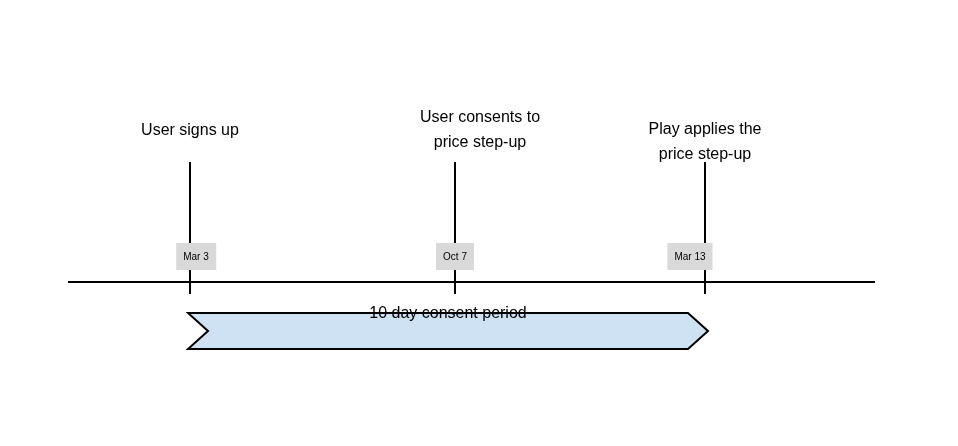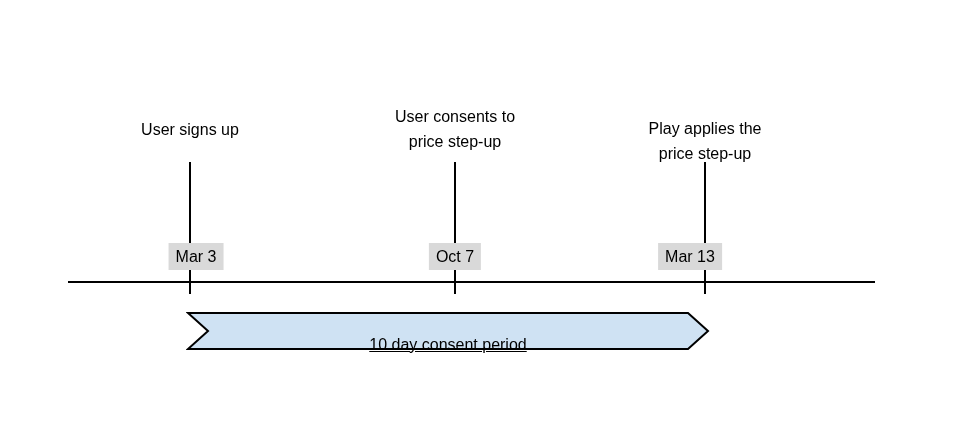--- a/index.html
+++ b/index.html
@@ -39,59 +39,58 @@
     white-space: pre-line;
     font-size: 16px;
     line-height: 25px;
     color: #000000;
   }
   .date-label {
     position: absolute;
     top: 243px;
     transform: translateX(-50%);
     background: #d9d9d9;
-    font-size: 16px;
+    font-size: 10px;
     line-height: 21px;
     padding: 3px 7px;
     white-space: nowrap;
   }
   .banner-svg {
     position: absolute;
     left: 186px;
     top: 311px;
     width: 524px;
     height: 40px;
   }
   .banner-label {
     position: absolute;
     left: 186px;
-    top: 325px;
+    top: 293px;
     width: 524px;
     height: 40px;
     display: flex;
     align-items: center;
     justify-content: center;
     font-size: 16px;
     color: #000000;
     pointer-events: none;
-    text-decoration: underline;
   }
 </style>
 </head>
 <body>
 
 <div class="canvas">
 
   <div class="baseline"></div>
 
   <div class="event-title" style="left:190px; top:117px;">User signs up</div>
   <div class="tick" style="left:190px;"></div>
   <div class="date-label" style="left:196px;">Mar 3</div>
 
-  <div class="event-title" style="left:455px; top:104px;">User consents to
+  <div class="event-title" style="left:480px; top:104px;">User consents to
 price step-up</div>
   <div class="tick" style="left:455px;"></div>
   <div class="date-label" style="left:455px;">Oct 7</div>
 
   <div class="event-title" style="left:705px; top:116px;">Play applies the
 price step-up</div>
   <div class="tick" style="left:705px;"></div>
   <div class="date-label" style="left:690px;">Mar 13</div>
 
   <svg class="banner-svg" viewBox="0 0 524 40" aria-hidden="true">

